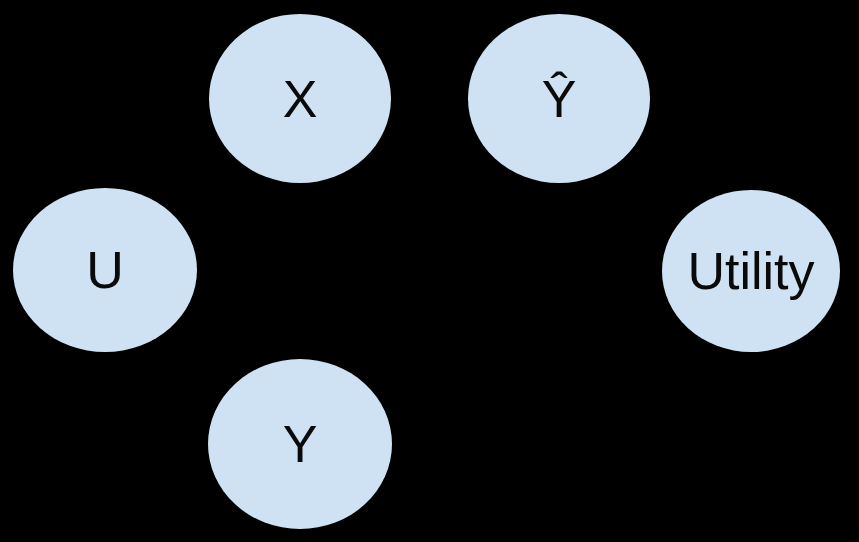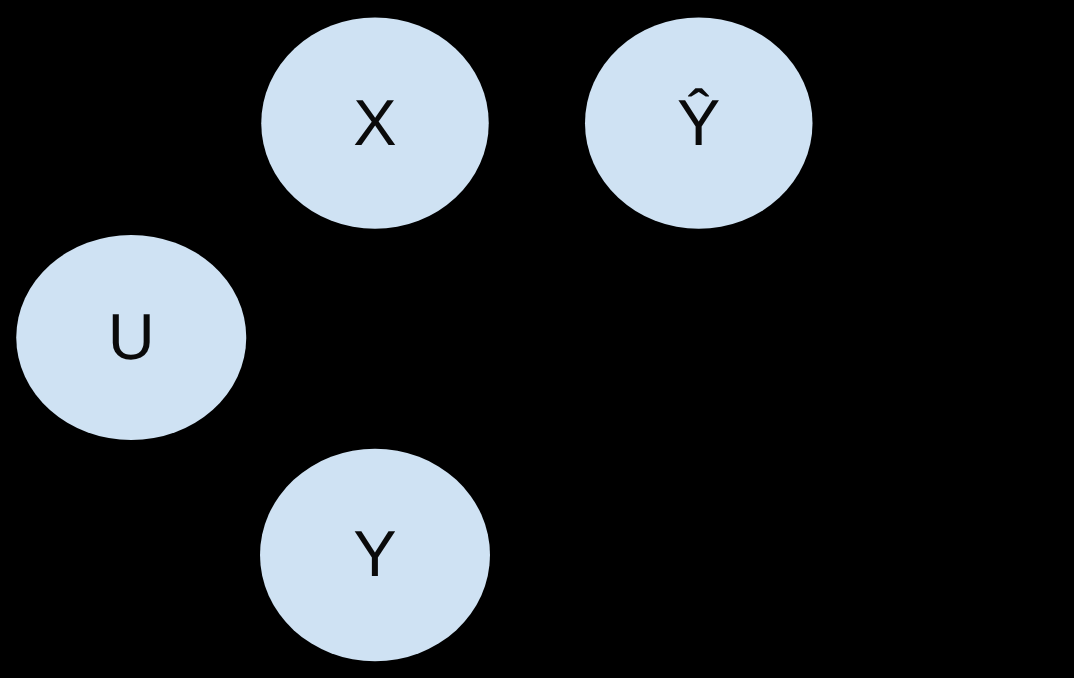--- a/index.html
+++ b/index.html
@@ -51,14 +51,17 @@
   </div>
 
   <div class="node node-u">
     <span class="label">U</span>
   </div>
 
   <div class="node node-y">
     <span class="label">Y</span>
   </div>
 
+  <div class="node node-utility">
+    <span class="label">Utility</span>
+  </div>
 
 </div>
 
 </body></html>

